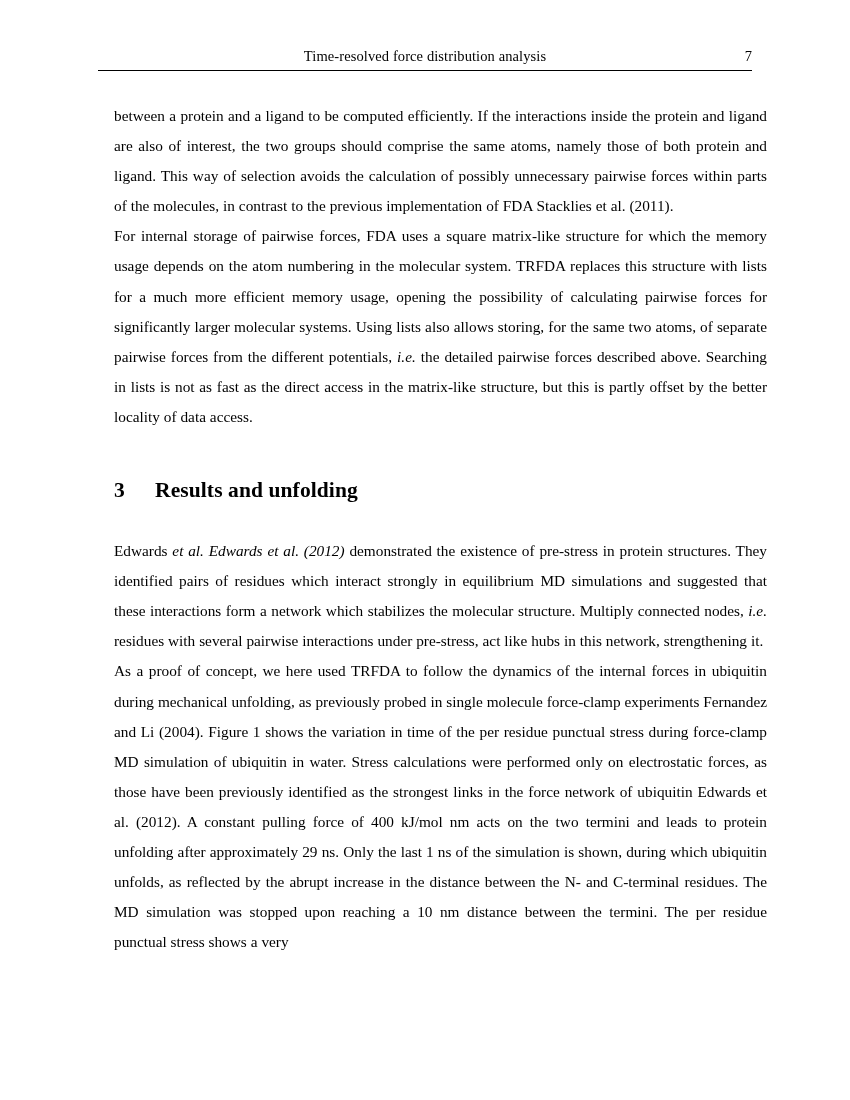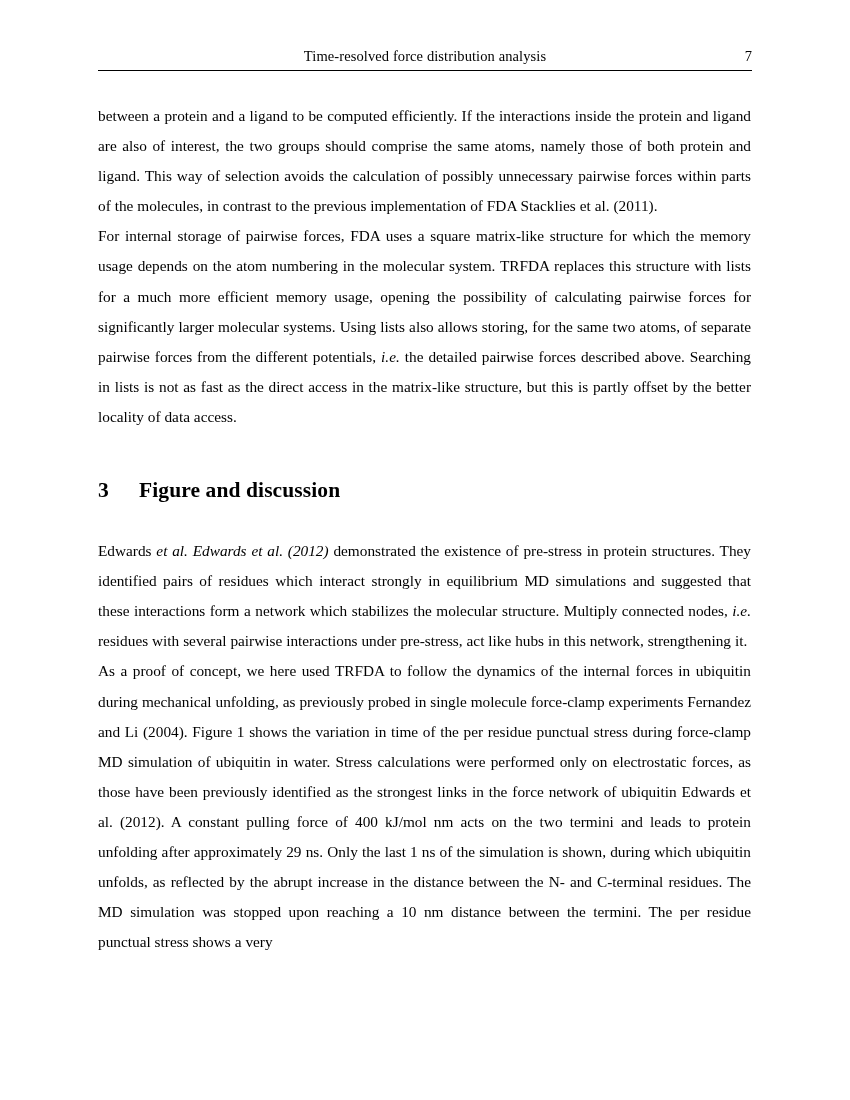--- a/index.html
+++ b/index.html
@@ -49,21 +49,21 @@
     left: 98px;
     top: 70px;
     width: 654px;
     height: 1.3px;
     background: #000000;
   }
 
   
   .body-col {
     position: absolute;
-    left: 98px;
+    left: 114px;
     top: 101px;
     width: 653px;
   }
   .para {
     margin: 0;
     font-size: 15.3px;
     line-height: 30.1px;
     text-align: justify;
     text-justify: inter-word;
     word-spacing: 0.1px;
@@ -107,21 +107,21 @@
   <div class="header-rule"></div>
 
   <div class="body-col">
 
     <p class="para no-justify-last">between a protein and a ligand to be computed efficiently. If the interactions inside the protein and ligand are also of interest, the two groups should comprise the same atoms, namely those of both protein and ligand. This way of selection avoids the calculation of possibly unnecessary pairwise forces within parts of the molecules, in contrast to the previous implementation of FDA Stacklies et al. (2011).</p>
 
     <p class="para no-justify-last"><span>For internal storage of pairwise forces, FDA uses a square matrix-like structure for which the memory usage depends on the atom numbering in the molecular system. TRFDA replaces this structure with lists for a much more efficient memory usage, opening the possibility of calculating pairwise forces for significantly larger molecular systems. Using lists also allows storing, for the same two atoms, of separate pairwise forces from the different potentials, </span><em class="ital">i.e.</em><span> the detailed pairwise forces described above. Searching in lists is not as fast as the direct access in the matrix-like structure, but this is partly offset by the better locality of data access.</span></p>
 
     <div class="gap-before-heading"></div>
 
-    <h2 class="section-heading"><span class="sec-num">3</span><span>Figure and discussion</span></h2>
+    <h2 class="section-heading"><span class="sec-num">3</span><span>Results and unfolding</span></h2>
 
     <div class="gap-after-heading"></div>
 
     <p class="para no-justify-last"><span>Edwards </span><em class="ital">et al. Edwards et al. (2012)</em><span> demonstrated the existence of pre-stress in protein structures. They identified pairs of residues which interact strongly in equilibrium MD simulations and suggested that these interactions form a network which stabilizes the molecular structure. Multiply connected nodes, </span><em class="ital">i.e.</em><span> residues with several pairwise interactions under pre-stress, act like hubs in this network, strengthening it.</span></p>
 
     <p class="para">As a proof of concept, we here used TRFDA to follow the dynamics of the internal forces in ubiquitin during mechanical unfolding, as previously probed in single molecule force-clamp experiments Fernandez and Li (2004). Figure 1 shows the variation in time of the per residue punctual stress during force-clamp MD simulation of ubiquitin in water. Stress calculations were performed only on electrostatic forces, as those have been previously identified as the strongest links in the force network of ubiquitin Edwards et al. (2012). A constant pulling force of 400 kJ/mol nm acts on the two termini and leads to protein unfolding after approximately 29 ns. Only the last 1 ns of the simulation is shown, during which ubiquitin unfolds, as reflected by the abrupt increase in the distance between the N- and C-terminal residues. The MD simulation was stopped upon reaching a 10 nm distance between the termini. The per residue punctual stress shows a very</p>
 
   </div>
 
 </div>

